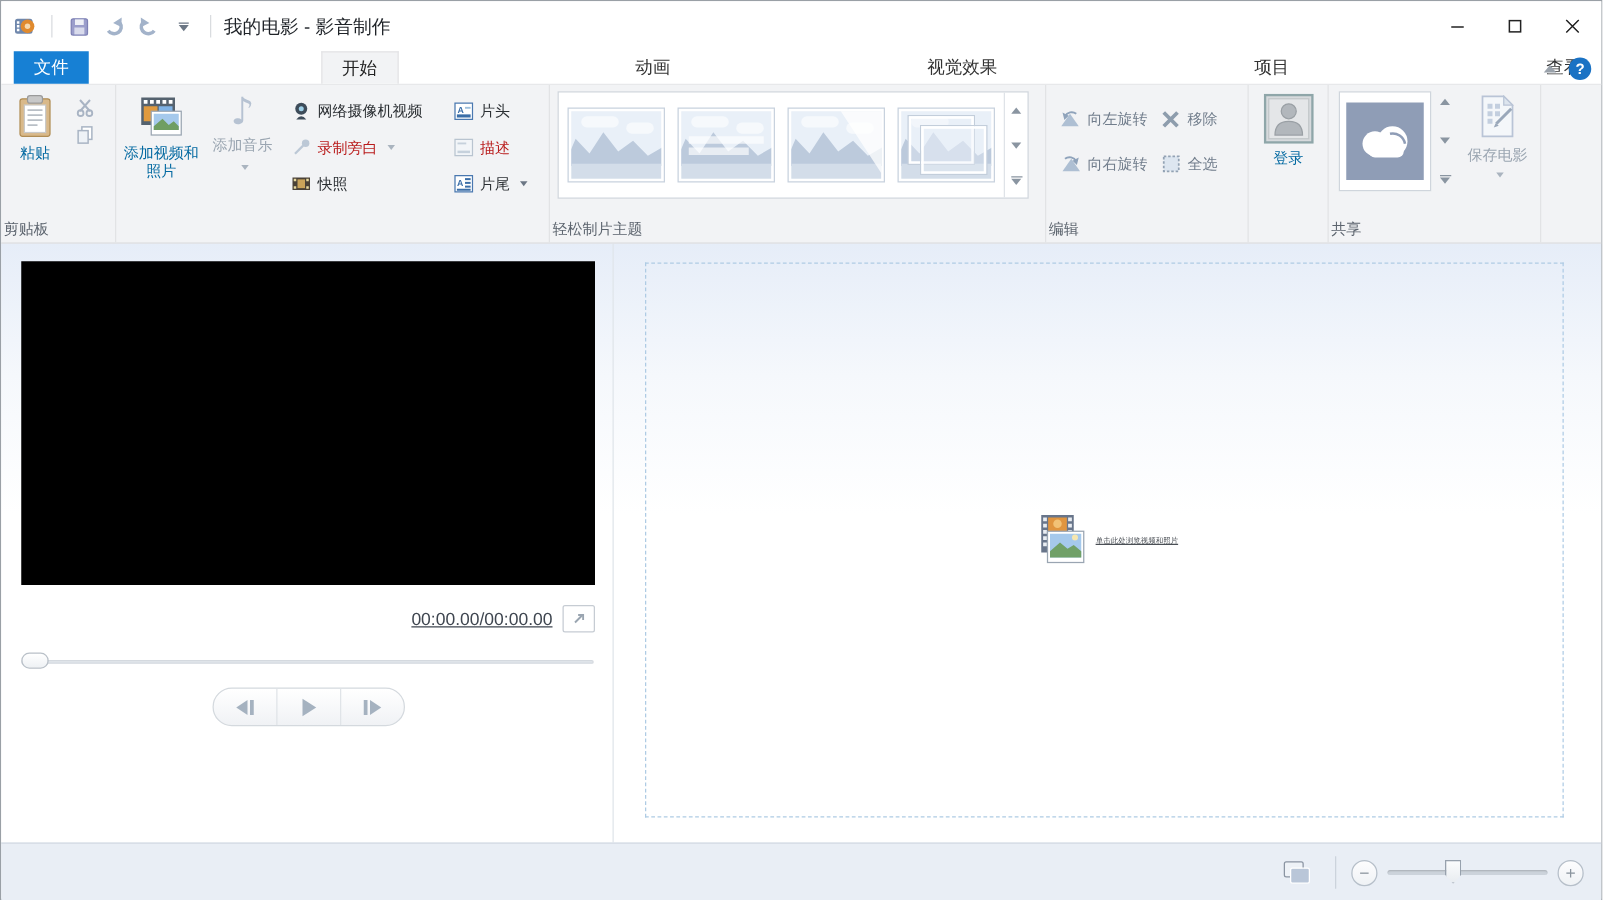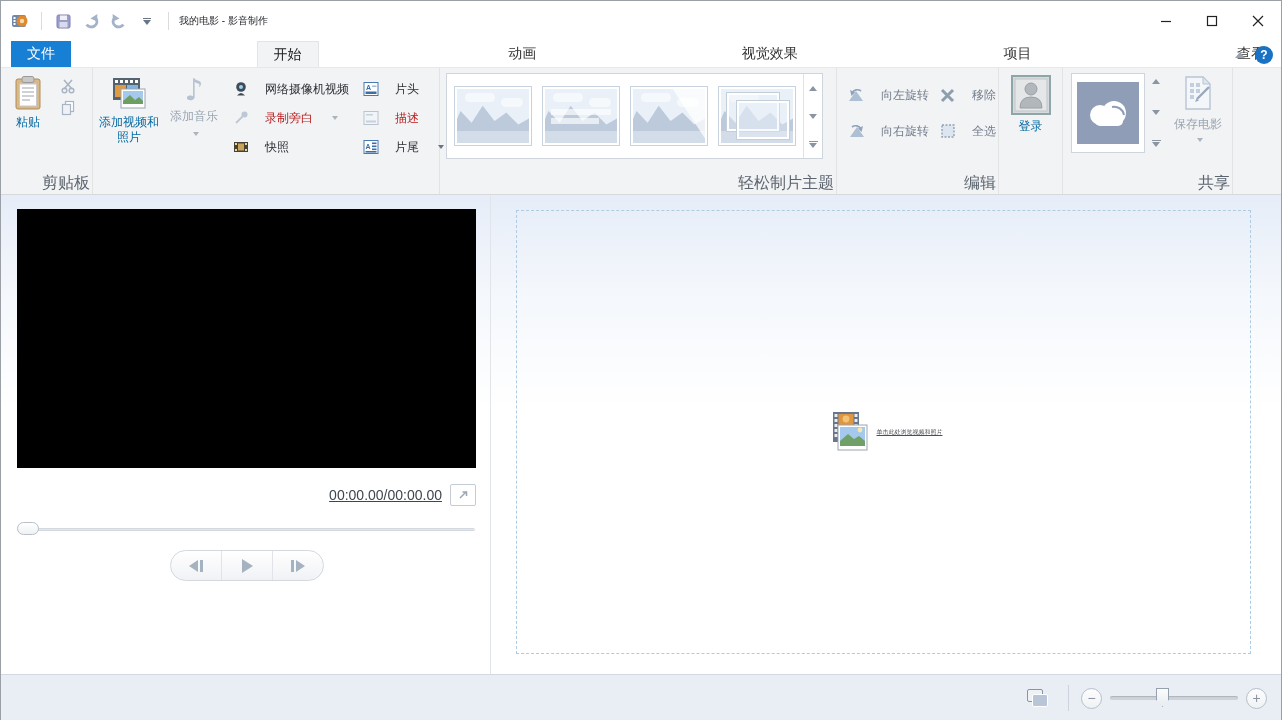--- a/index.html
+++ b/index.html
@@ -5,45 +5,45 @@
   * { margin:0; padding:0; box-sizing:border-box; }
   html,body { width:1282px; height:720px; overflow:hidden; }
   body { font-family:"Liberation Sans","DejaVu Sans",sans-serif; color:#2b2f33; background:#fff; }
   #app { position:relative; width:1282px; height:720px; border:1px solid #9aa0a6; background:#fff; }
 
   
   .titlebar { position:absolute; left:0; top:0; width:100%; height:40px; background:#fff; display:flex; align-items:center; }
   .qat { display:flex; align-items:center; gap:6px; padding-left:8px; }
   .qat .sep { width:1px; height:18px; background:#d9dcdf; margin:0 4px; }
   .qat-btn { width:22px; height:22px; display:flex; align-items:center; justify-content:center; border-radius:3px; }
-  .win-title { font-size:10px; color:#1f2328; margin-left:6px; }
+  .win-title { font-size:15px; color:#1f2328; margin-left:6px; }
   .win-controls { position:absolute; right:0; top:0; height:40px; display:flex; }
   .win-btn { width:46px; height:40px; display:flex; align-items:center; justify-content:center; }
   .caret { width:0; height:0; border-left:4px solid transparent; border-right:4px solid transparent; border-top:5px solid #6b7684; }
   .caret-line { display:flex; flex-direction:column; align-items:center; gap:1px; }
   .caret-line::before { content:""; width:8px; height:1px; background:#6b7684; }
 
   
   .tabrow { position:absolute; left:0; top:40px; width:100%; height:27px; background:#fff; border-bottom:1px solid #e7e8ea; display:flex; align-items:stretch;justify-content:space-between; }
   .tab { padding:0 16px; display:flex; align-items:center; font-size:14px; color:#333; cursor:default; }
   .tab.file { background:#1780d4; color:#fff; margin-left:10px; }
   .tab.active { background:#f2f3f5; border:1px solid #e3e4e6; border-bottom:none; color:#222; margin-left:12px; }
   .tabrow-right { position:absolute; right:8px; top:0; height:27px; display:flex; align-items:center; gap:10px; }
   .chev-up { width:0; height:0; border-left:5px solid transparent; border-right:5px solid transparent; border-bottom:6px solid #9aa2ab; }
   .help-circle { width:18px; height:18px; border-radius:50%; background:#1a72c4; color:#fff; font-size:12px; font-weight:bold; display:flex; align-items:center; justify-content:center; }
 
   
   .ribbon { position:absolute; left:0; top:67px; width:100%; height:127px; background:#f2f3f5; border-bottom:1px solid #d8d9db; display:flex; }
   .rgroup { height:100%; display:flex; flex-direction:column; border-right:1px solid #e2e3e5; padding:3px 2px 1px 2px; }
   .g-content { flex:1; display:flex; align-items:flex-start; }
-  .g-label { height:20px; text-align:right; font-size:16px; color:#5c646e; line-height:20px; }
+  .g-label { height:20px; text-align:left; font-size:12px; color:#5c646e; line-height:20px; }
   .bigbtn { display:flex; flex-direction:column; align-items:center; justify-content:flex-start; padding-top:4px; height:96px; font-size:12px; line-height:15px; text-align:center; color:#0369a1; border-radius:3px; }
   .bigbtn .ic { margin-bottom:4px; }
   .bigbtn.disabled { color:#9aa5b1; }
-  .smallbtn { display:flex; align-items:center; gap:16px; height:24px; padding:0 3px; font-size:12px; color:#2b2f33; border-radius:2px; white-space:nowrap; }
+  .smallbtn { display:flex; align-items:center; gap:5px; height:24px; padding:0 3px; font-size:12px; color:#2b2f33; border-radius:2px; white-space:nowrap; }
   .smallbtn.disabled { color:#b91c1c; }
   .dd { width:0; height:0; border-left:3.5px solid transparent; border-right:3.5px solid transparent; border-top:4px solid #6b7684; margin-left:3px; }
   .dd.dis { border-top-color:#aab4bf; }
   .vcol { display:flex; flex-direction:column; justify-content:flex-start; gap:5px; padding-top:6px; }
 
   
   .gallery { display:flex; margin:2px 4px; background:#fff; border:1px solid #cfd5dc; height:86px; }
   .thumbrow { display:flex; align-items:center; gap:10px; padding:0 7px; }
   .thumb { width:78px; height:60px; background:#fff; border:1px solid #c8d2de; padding:2px; }
   .thumb .scene { position:relative; width:100%; height:100%; overflow:hidden; background:#e9f0f8; }

